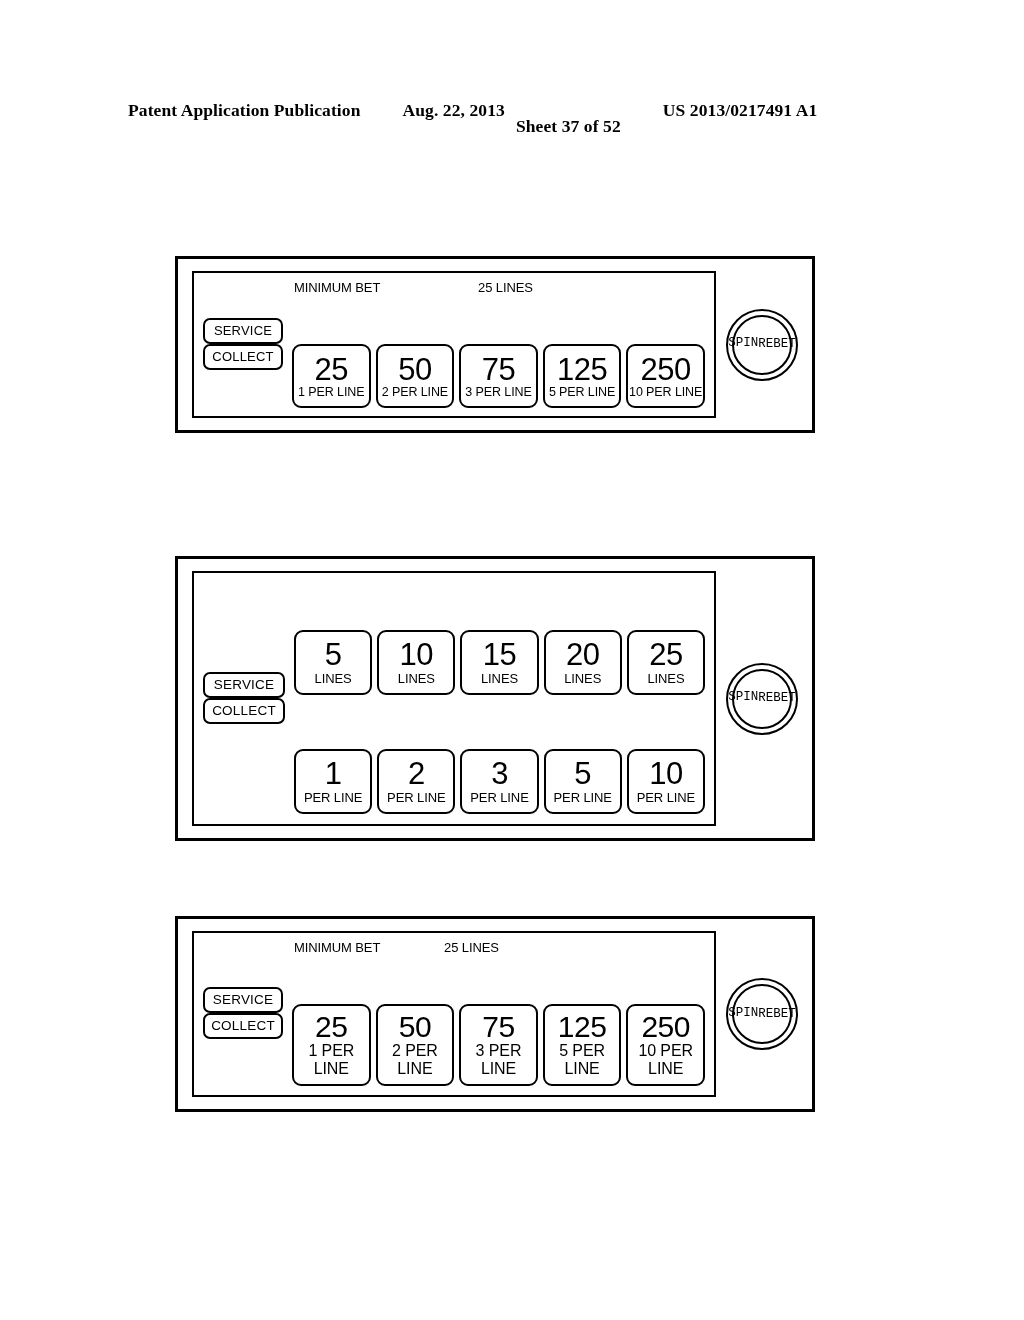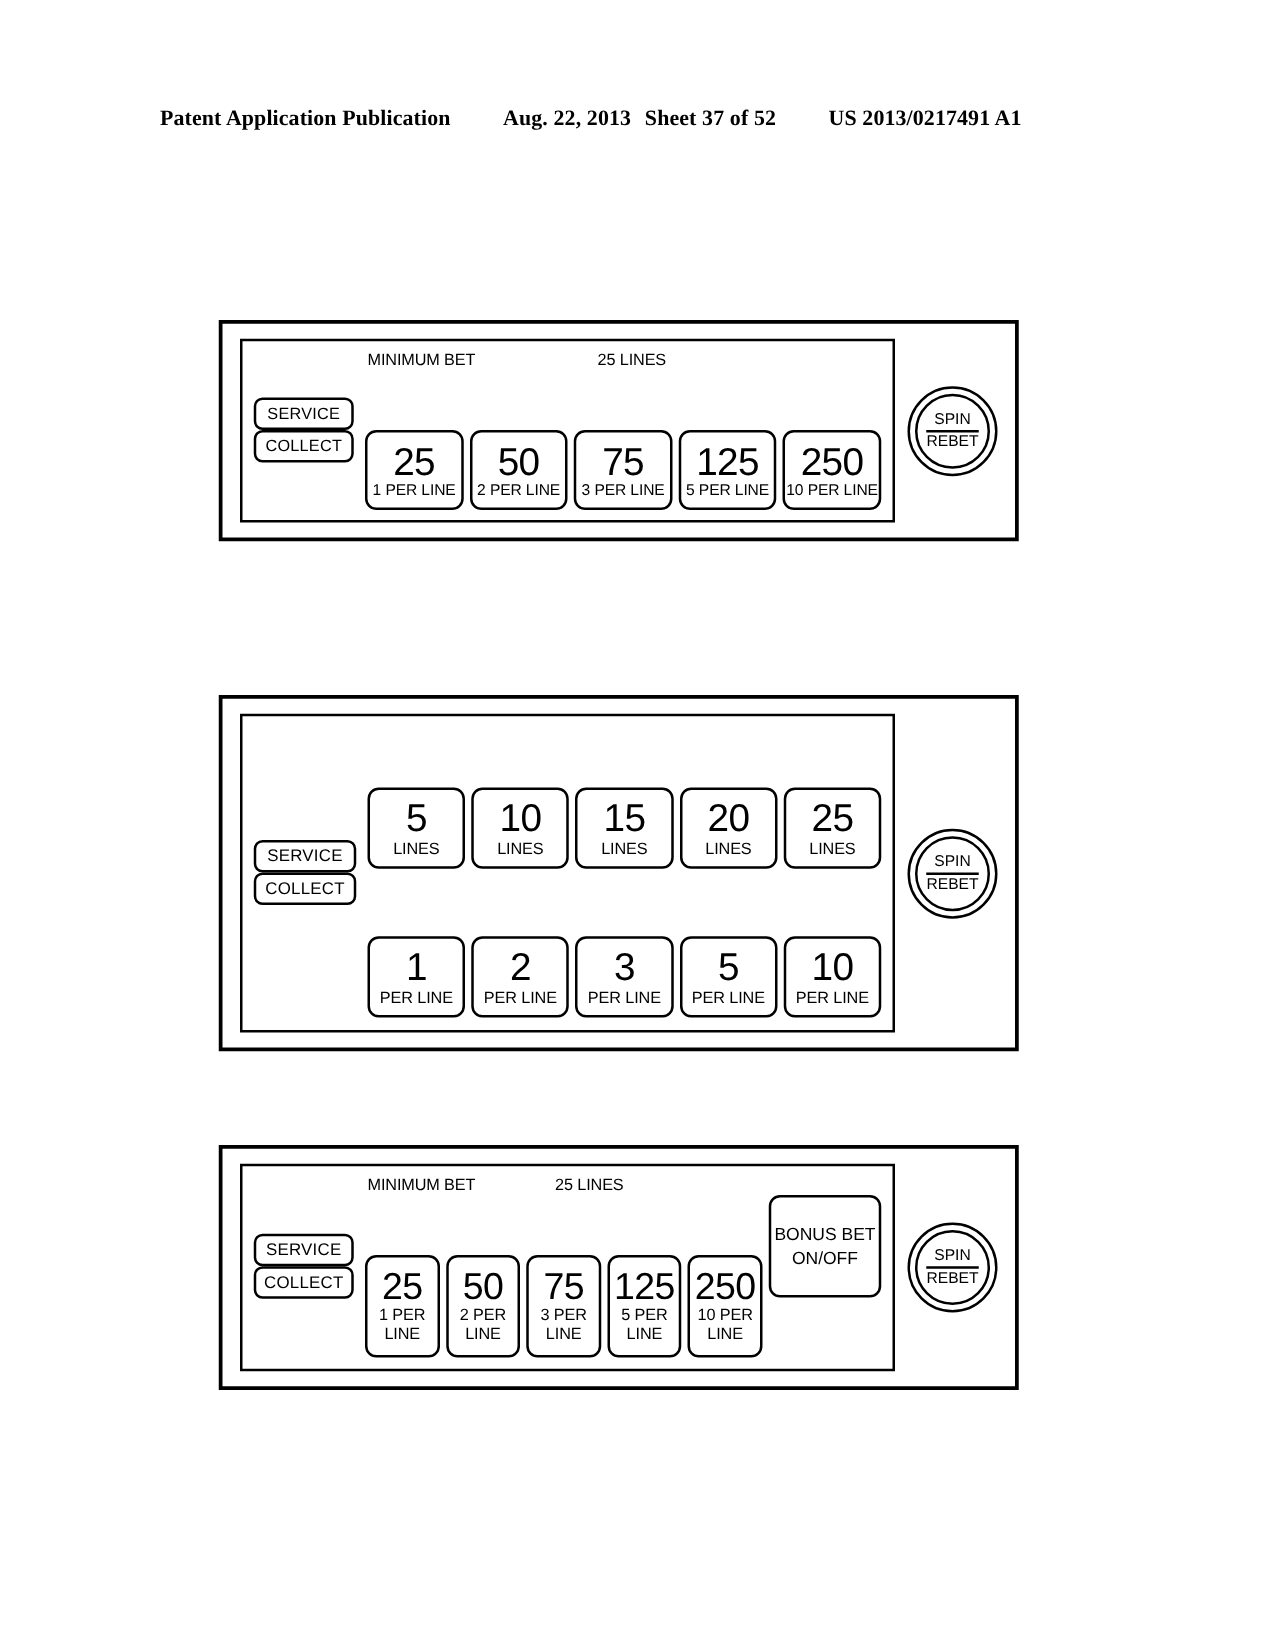--- a/index.html
+++ b/index.html
@@ -25,21 +25,21 @@
     font-family: "Liberation Serif", serif;
     font-weight: bold;
     font-size: 17.5px;
     letter-spacing: 0.1px;
     white-space: nowrap;
     display: flex;
     align-items: center;
   }
   .page-header .hdr-pub { }
   .page-header .hdr-date { margin-left: 42px; }
-  .page-header .hdr-sheet { margin-left: 11px; }
+  .page-header .hdr-sheet { margin-left: 11px; margin-top: 32px; }
   .page-header .hdr-patno { margin-left: 42px; }
 
   
   .figure {
     position: absolute;
     left: 175px;
     width: 640px;
   }
   #figure-73 { top: 256px; }
   #figure-74 { top: 556px; }
@@ -133,24 +133,25 @@
     align-items: center;
     justify-content: center;
     box-sizing: border-box;
   }
   .spin-inner {
     width: 60px;
     height: 60px;
     border: 2px solid #000;
     border-radius: 50%;
     display: flex;
-    flex-direction: column;
-    align-items: center;
-    justify-content: center;
-    box-sizing: border-box;
+    flex-direction: row;
+    align-items: center;
+    justify-content: center;
+    box-sizing: border-box;
+    font-family: Liberation Mono, monospace;
   }
   .spin-top {
     font-size: 12.5px;
     line-height: 1.1;
     padding-bottom: 1px;
   }
   .spin-rule {
     width: 42px;
     height: 2px;
     background: #000;
@@ -207,21 +208,21 @@
   #figure-74 .key-num { font-size: 31px; }
   #figure-74 .key-sub { font-size: 13px; margin-top: 2px; }
 
   
   #figure-75 .panel-inner { padding: 6px 9px 9px 9px; }
   #figure-75 .fig75-body { display: flex; align-items: stretch; }
   #figure-75 .sc-col { width: 80px; padding: 4px 0; }
   #figure-75 .bet-area { flex: 1 1 auto; margin-left: 9px; }
   #figure-75 .key-btn { flex: 1 1 0; height: 82px; }
   #figure-75 .key-num { font-size: 30px; }
-  #figure-75 .key-sub { font-size: 13px; }
+  #figure-75 .key-sub { font-size: 16px; }
   #figure-75 .bonus-btn {
     flex: 1.55 1 0;
     border: 2px solid #000;
     border-radius: 9px;
     background: #fff;
     box-sizing: border-box;
     display: flex;
     flex-direction: column;
     align-items: center;
     justify-content: center;
@@ -397,24 +398,20 @@
               <div class="key-btn">
                 <span class="key-num">125</span>
                 <span class="key-sub">5 PER</span>
                 <span class="key-sub">LINE</span>
               </div>
               <div class="key-btn">
                 <span class="key-num">250</span>
                 <span class="key-sub">10 PER</span>
                 <span class="key-sub">LINE</span>
               </div>
-              <div class="bonus-btn">
-                <span>BONUS BET</span>
-                <span>ON/OFF</span>
-              </div>
             </div>
           </div>
         </div>
       </div>
       <div class="spin-wrap">
         <div class="spin-outer">
           <div class="spin-inner">
             <span class="spin-top">SPIN</span>
             <span class="spin-rule"></span>
             <span class="spin-bot">REBET</span>

